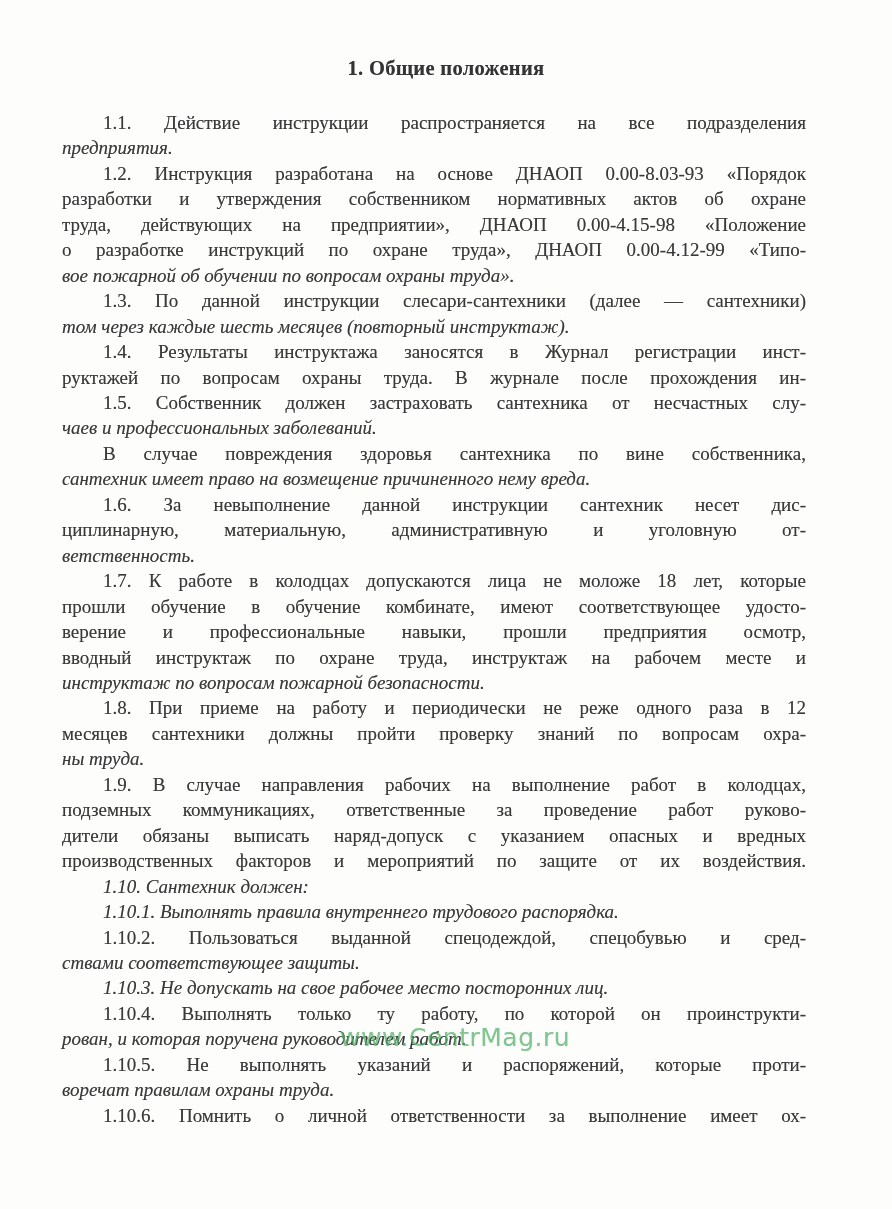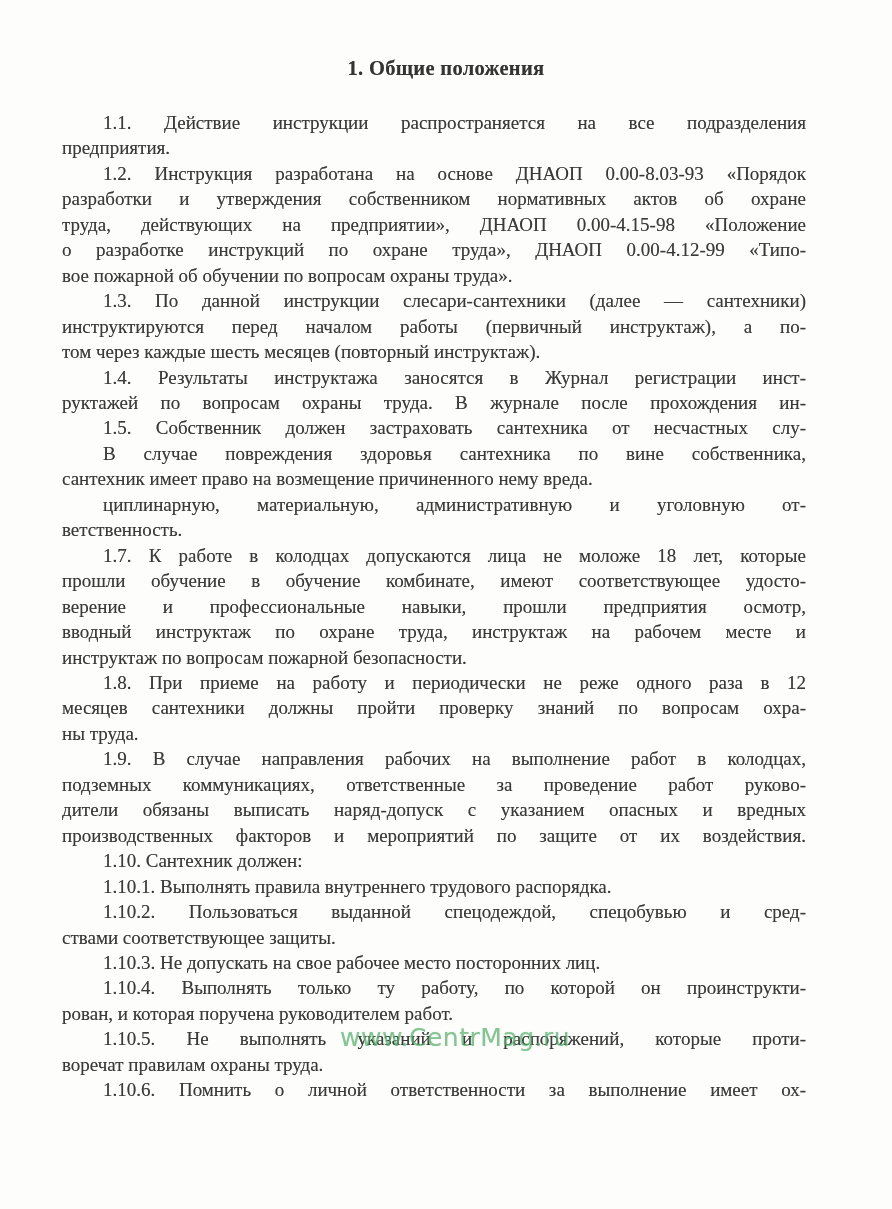--- a/index.html
+++ b/index.html
@@ -42,20 +42,21 @@
     line-height: 25.45px;
     text-shadow: 0 0 0.6px rgba(58,58,58,0.5);
   }
   .ln.just {
     text-align: justify;
     text-align-last: justify;
   }
   .ln.last {
     text-align: right;
     text-align-last: left;
+    font-style: italic;
   }
   .para.indent .ln:first-child {
     padding-left: 41px;
   }
   .watermark {
     position: absolute;
     left: 340px;
     top: 1023px;
     font-family: "DejaVu Sans", sans-serif;
     font-size: 25px;
@@ -79,35 +80,36 @@
       </p>
       <p class="para indent">
         <span class="ln just">1.2. Инструкция разработана на основе ДНАОП 0.00-8.03-93 «Порядок</span>
         <span class="ln just">разработки и утверждения собственником нормативных актов об охране</span>
         <span class="ln just">труда, действующих на предприятии», ДНАОП 0.00-4.15-98 «Положение</span>
         <span class="ln just">о разработке инструкций по охране труда», ДНАОП 0.00-4.12-99 «Типо-</span>
         <span class="ln last">вое пожарной об обучении по вопросам охраны труда».</span>
       </p>
       <p class="para indent">
         <span class="ln just">1.3. По данной инструкции слесари-сантехники (далее — сантехники)</span>
-        <span class="ln just">инструктируются перед началом работы (первичный инструктаж), а по-</span>
         <span class="ln last">том через каждые шесть месяцев (повторный инструктаж).</span>
       </p>
       <p class="para indent">
         <span class="ln just">1.4. Результаты инструктажа заносятся в Журнал регистрации инст-</span>
         <span class="ln just">руктажей по вопросам охраны труда. В журнале после прохождения ин-</span>
       </p>
       <p class="para indent">
         <span class="ln just">1.5. Собственник должен застраховать сантехника от несчастных слу-</span>
+        <span class="ln last">чаев и профессиональных заболеваний.</span>
       </p>
       <p class="para indent">
         <span class="ln just">В случае повреждения здоровья сантехника по вине собственника,</span>
         <span class="ln last">сантехник имеет право на возмещение причиненного нему вреда.</span>
       </p>
       <p class="para indent">
+        <span class="ln just">1.6. За невыполнение данной инструкции сантехник несет дис-</span>
         <span class="ln just">циплинарную, материальную, административную и уголовную от-</span>
         <span class="ln last">ветственность.</span>
       </p>
       <p class="para indent">
         <span class="ln just">1.7. К работе в колодцах допускаются лица не моложе 18 лет, которые</span>
         <span class="ln just">прошли обучение в обучение комбинате, имеют соответствующее удосто-</span>
         <span class="ln just">верение и профессиональные навыки, прошли предприятия осмотр,</span>
         <span class="ln just">вводный инструктаж по охране труда, инструктаж на рабочем месте и</span>
         <span class="ln last">инструктаж по вопросам пожарной безопасности.</span>
       </p>

